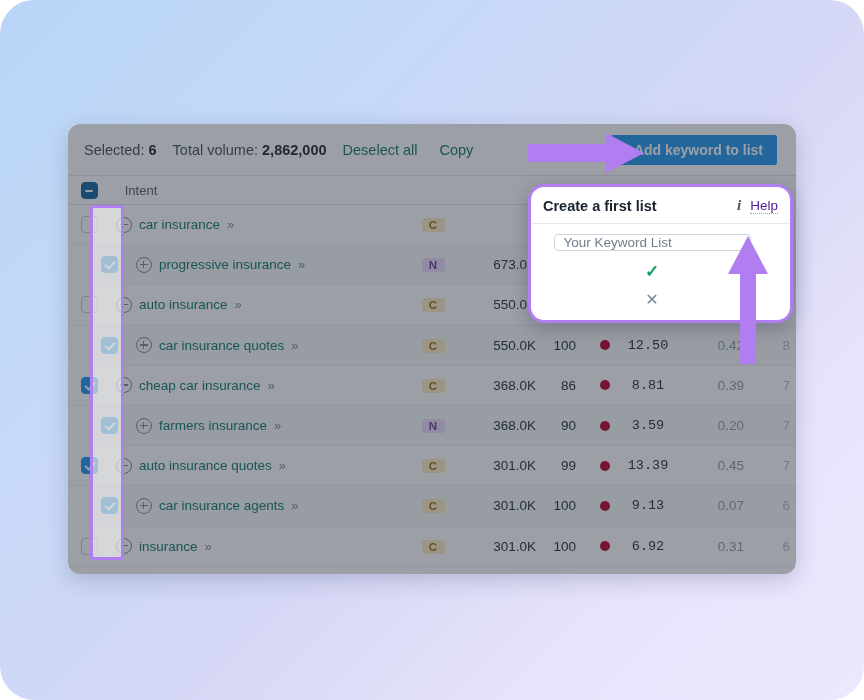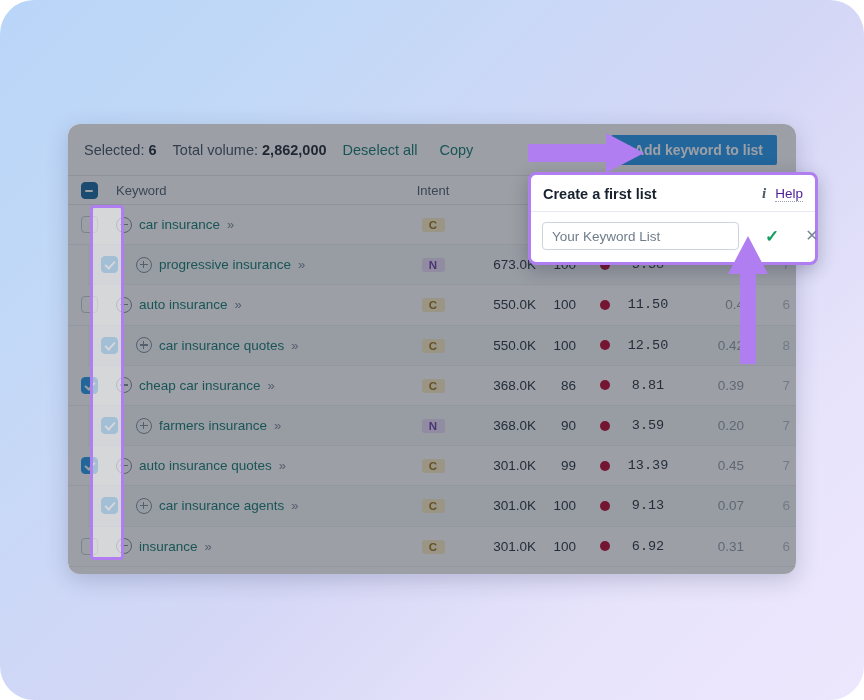--- a/index.html
+++ b/index.html
@@ -223,25 +223,25 @@
     background: rgba(255,255,255,.58);
     z-index: 45;
     box-sizing: border-box;
     pointer-events: none;
   }
 
   
   #popup {
     position: absolute;
     left: 528px;
-    top: 172px;
-    width: 290px;
+    top: 184px;
+    width: 265px;
     background: #ffffff;
     border: 3px solid #b07ef0;
-    border-radius: 8px;
+    border-radius: 16px;
     z-index: 70;
     box-shadow: 0 5px 18px rgba(30,35,60,.28);
     box-sizing: border-box;
   }
   #popup-head {
     display: flex;
     align-items: center;
     padding: 10px 12px 9px 12px;
     border-bottom: 1px solid #e6eaf0;
   }
@@ -263,21 +263,22 @@
   #help-link {
     font-size: 13.5px;
     color: #4c1d95;
     border-bottom: 1.5px dotted #9aa6b2;
     cursor: pointer;
   }
   #popup-body {
     display: flex;
     align-items: center;
     padding: 10px 28px 12px 11px;
-    gap: 26px;
+    gap: 12px;
+    flex-direction: column;
   }
   #list-name-input {
     flex: 1;
     height: 28px;
     box-sizing: border-box;
     border: 1px solid #ccd4de;
     border-radius: 4px;
     padding: 0 9px;
     font-size: 13.5px;
     font-family: "Liberation Sans", sans-serif;
@@ -324,21 +325,20 @@
         <span class="plus">+</span>
         <span>Add keyword to list</span>
       </div>
     </div>
 
     <div id="table">
       <div class="row" id="head-row">
         <div class="c-check">
           <div class="cbox indeterminate"></div>
         </div>
-        <div class="c-kw">Keyword</div>
         <div class="c-intent">Intent</div>
         <div class="c-vol"></div>
         <div class="c-kd"></div>
         <div class="c-cpc"></div>
         <div class="c-com"></div>
         <div class="c-res"></div>
       </div>
       <div id="rows-container">
           <div class="row">
             <div class="c-check">

